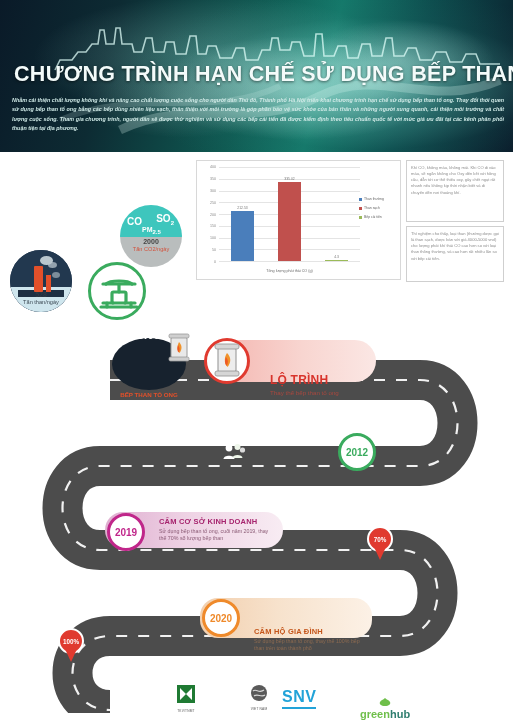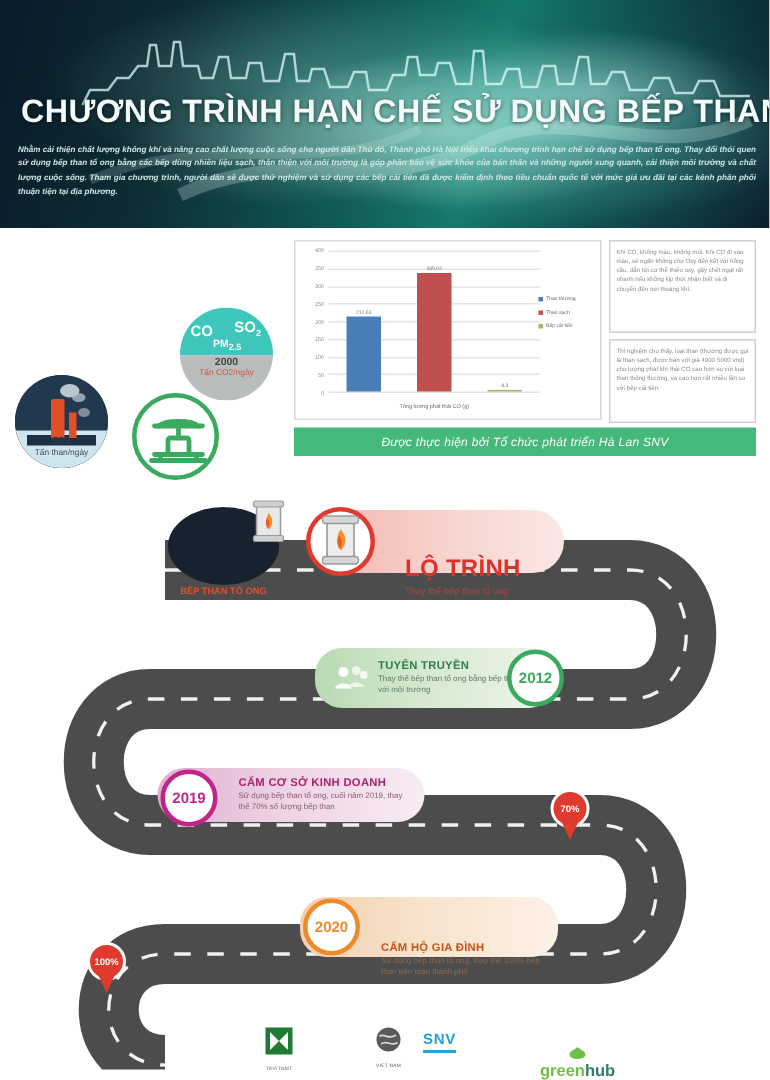--- a/index.html
+++ b/index.html
@@ -140,21 +140,21 @@
     position: absolute; left: 212px; top: 340px; width: 164px; height: 42px;
     border-radius: 21px;
     background: linear-gradient(90deg, #f4b4ae 0%, #f8d5d0 55%, #fbe7e4 100%);
     display: flex; align-items: center;
   }
   .lotrinh-icon {
     position: absolute; left: 204px; top: 338px; width: 46px; height: 46px;
     border-radius: 50%; border: 3px solid #e03a2f; background: #fff;
   }
   .lotrinh-txt { margin-left: 58px; }
-  .lotrinh-txt .h { color: #d8342c; font-size: 16px; font-weight: bold; letter-spacing: .2px; margin-top: 47px; }
+  .lotrinh-txt .h { color: #d8342c; font-size: 12px; font-weight: bold; letter-spacing: .2px; margin-top: 47px; }
   .lotrinh-txt .s { color: #a8483f; font-size: 6.2px; margin-top: 2px; }
 
   .ms-card {
     position: absolute; border-radius: 18px; display: flex; align-items: center;
   }
   .ms-2018 {
     left: 210px; top: 432px; width: 160px; height: 40px;
     background: linear-gradient(90deg, #b9d9b4 0%, #d6e9d0 45%, #eef6ea 100%);
   }
   .ms-2019 {
@@ -201,21 +201,21 @@
   .pin-100 { left: 58px; top: 628px; }
 
   
   .footer { position: absolute; left: 0; top: 682px; width: 513px; height: 38px; }
   .logo { position: absolute; text-align: center; }
   .logo-cap { font-size: 3.2px; color: #5a5a5a; margin-top: 1px; letter-spacing: .2px; }
   .l1 { left: 176px; top: 2px; }
   .l2 { left: 250px; top: 2px; }
   .l3 { left: 282px; top: 6px; }
   .l4 { left: 360px; top: 16px; }
-  .snv-txt { color: #22a3d8; font-size: 10px; font-weight: bold; border-bottom: 2px solid #22a3d8; padding-bottom: 1px; letter-spacing: .5px; }
+  .snv-txt { color: #22a3d8; font-size: 16px; font-weight: bold; border-bottom: 2px solid #22a3d8; padding-bottom: 1px; letter-spacing: .5px; }
   .gh-txt { font-size: 11px; font-weight: bold; }
   .gh-green { color: #6fbf4a; } .gh-dark { color: #2e7d6e; }
   .gh-sub { font-size: 2.6px; color: #8aa89a; margin-top: 1px; }
 </style>
 </head>
 <body>
 
 <div id="poster">
 
   <div class="header">
@@ -336,21 +336,20 @@
           <span class="legend-sw" style="background: rgb(192, 80, 77);"></span>
           <span class="legend-txt">Than sạch</span>
         </div>
         <div class="legend-row">
           <span class="legend-sw" style="background: rgb(155, 187, 89);"></span>
           <span class="legend-txt">Bếp cải tiến</span>
         </div>
       </div>
   </div>
 
-  <div class="green-banner">Được thực hiện bởi Tổ chức phát triển Hà Lan SNV</div>
 
   <div class="note">Khí CO, không màu, không mùi. Khi CO đi vào máu, sẽ ngăn không cho Oxy đến kết với hồng cầu, dẫn tới cơ thể thiếu oxy, gây chết ngạt rất nhanh nếu không kịp thời nhận biết và di chuyển đến nơi thoáng khí.</div>
   <div class="note2">Thí nghiệm cho thấy, loại than (thường được gọi là than sạch, được bán với giá 4000-5000 vnd) cho lượng phát khí thải CO cao hơn so với loại than thông thường, và cao hơn rất nhiều lần so với bếp cải tiến.</div>
 
   <svg class="road-svg" viewBox="0 0 513 395">
     <path id="roadpath" d="M110,62 L420,62 C470,62 470,148 420,148 L100,148 C50,148 50,232 100,232 L400,232
              C450,232 450,318 400,318 L110,318 C60,318 60,392 110,392" fill="none" stroke="#4c4c4c" stroke-width="40" stroke-linecap="butt"></path>
     <path d="M110,62 L420,62 C470,62 470,148 420,148 L100,148 C50,148 50,232 100,232 L400,232
              C450,232 450,318 400,318 L110,318 C60,318 60,392 110,392" fill="none" stroke="#ffffff" stroke-width="2.2" stroke-dasharray="11 11" opacity=".92"></path>
   </svg>
@@ -376,26 +375,20 @@
   <div class="lotrinh-icon">
     <svg width="40" height="40" viewBox="0 0 40 40">
       <rect x="11" y="7" width="18" height="24" rx="2" fill="#ededed" stroke="#9a9a9a" stroke-width="1.1"></rect>
       <rect x="8" y="3" width="24" height="5" rx="2" fill="#d6d6d6" stroke="#9a9a9a" stroke-width=".9"></rect>
       <rect x="8" y="30" width="24" height="5" rx="2" fill="#d6d6d6" stroke="#9a9a9a" stroke-width=".9"></rect>
       <path d="M20,12 C24,16 24.5,21 20.5,26 C17,22 17,16.5 20,12 Z" fill="#f0932b"></path>
       <path d="M19,16 C21.5,19 21.5,22 19.5,25 C17.5,22.5 17.5,19 19,16 Z" fill="#ee5a24"></path>
     </svg>
   </div>
 
-  <div class="ms-card ms-2018">
-    <div class="ms-txt" style="margin-left:36px;">
-      <div class="h">TUYÊN TRUYỀN</div>
-      <div class="s">Thay thế bếp than tổ ong bằng bếp thân thiện với môi trường</div>
-    </div>
-  </div>
   <svg class="people-icon" viewBox="0 0 24 20">
     <circle cx="7" cy="6" r="3.4" fill="#fff"></circle>
       <path d="M1.5,17 C1.5,12.5 12.5,12.5 12.5,17 Z" fill="#fff"></path>
     <circle cx="15.5" cy="5" r="3" fill="#eef6ea"></circle>
       <path d="M10.5,16 C10.5,12 20.5,12 20.5,16 Z" fill="#eef6ea"></path>
     <circle cx="20.5" cy="8" r="2.6" fill="#fff" opacity=".8"></circle>
   </svg>
   <div class="year-ring yr-2018">2012</div>
 
   <div class="ms-card ms-2019">

